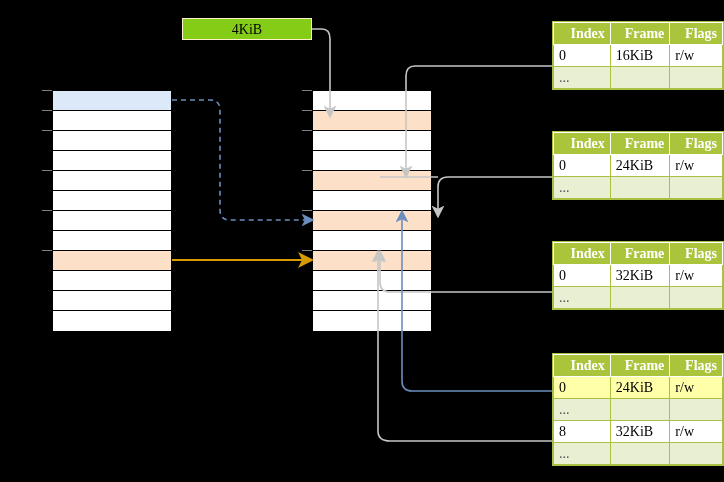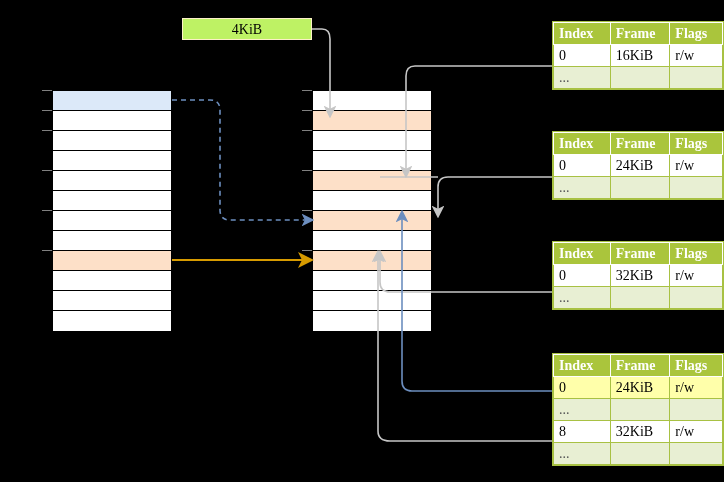--- a/index.html
+++ b/index.html
@@ -13,31 +13,31 @@
 
   
   .memcol{position:absolute;border:1px solid #000;box-sizing:border-box;background:#fff;}
   .memrow{box-sizing:border-box;border-bottom:1px solid #000;background:#fff;height:20px;}
   .memrow:last-child{border-bottom:none;}
   .memrow.blue{background:#dce9f9;}
   .memrow.orange{background:#fde0c8;}
 
   
   .labelbox{
-    position:absolute;background:#bef264;border:1px solid #fdf0c8;
+    position:absolute;background:#84cc16;border:1px solid #fdf0c8;
     box-sizing:border-box;text-align:center;
     font-size:14px;line-height:22px;color:#000;
   }
 
   
   .ptable{position:absolute;border:1px solid #a8c143;box-sizing:border-box;background:#fff;}
   .ptable table{border-collapse:collapse;width:100%;}
   .ptable th{
     background:#aac53c;color:#fff;font-weight:bold;font-size:14px;
-    text-align:left;padding:2px 5px;border:1px solid #fff;
+    text-align:right;padding:2px 5px;border:1px solid #fff;
     line-height:17px;
     margin-left:8px;
   }
   .ptable td{
     font-size:14px;padding:1px 5px;border:1px solid #a8c143;
     line-height:19px;height:19px;background:#fff;color:#000;
   }
   .ptable tr.alt td{background:#e8efd3;color:#555;}
   .ptable td.hl{background:#ffffaa;}
   .colw-index{width:58px;}

